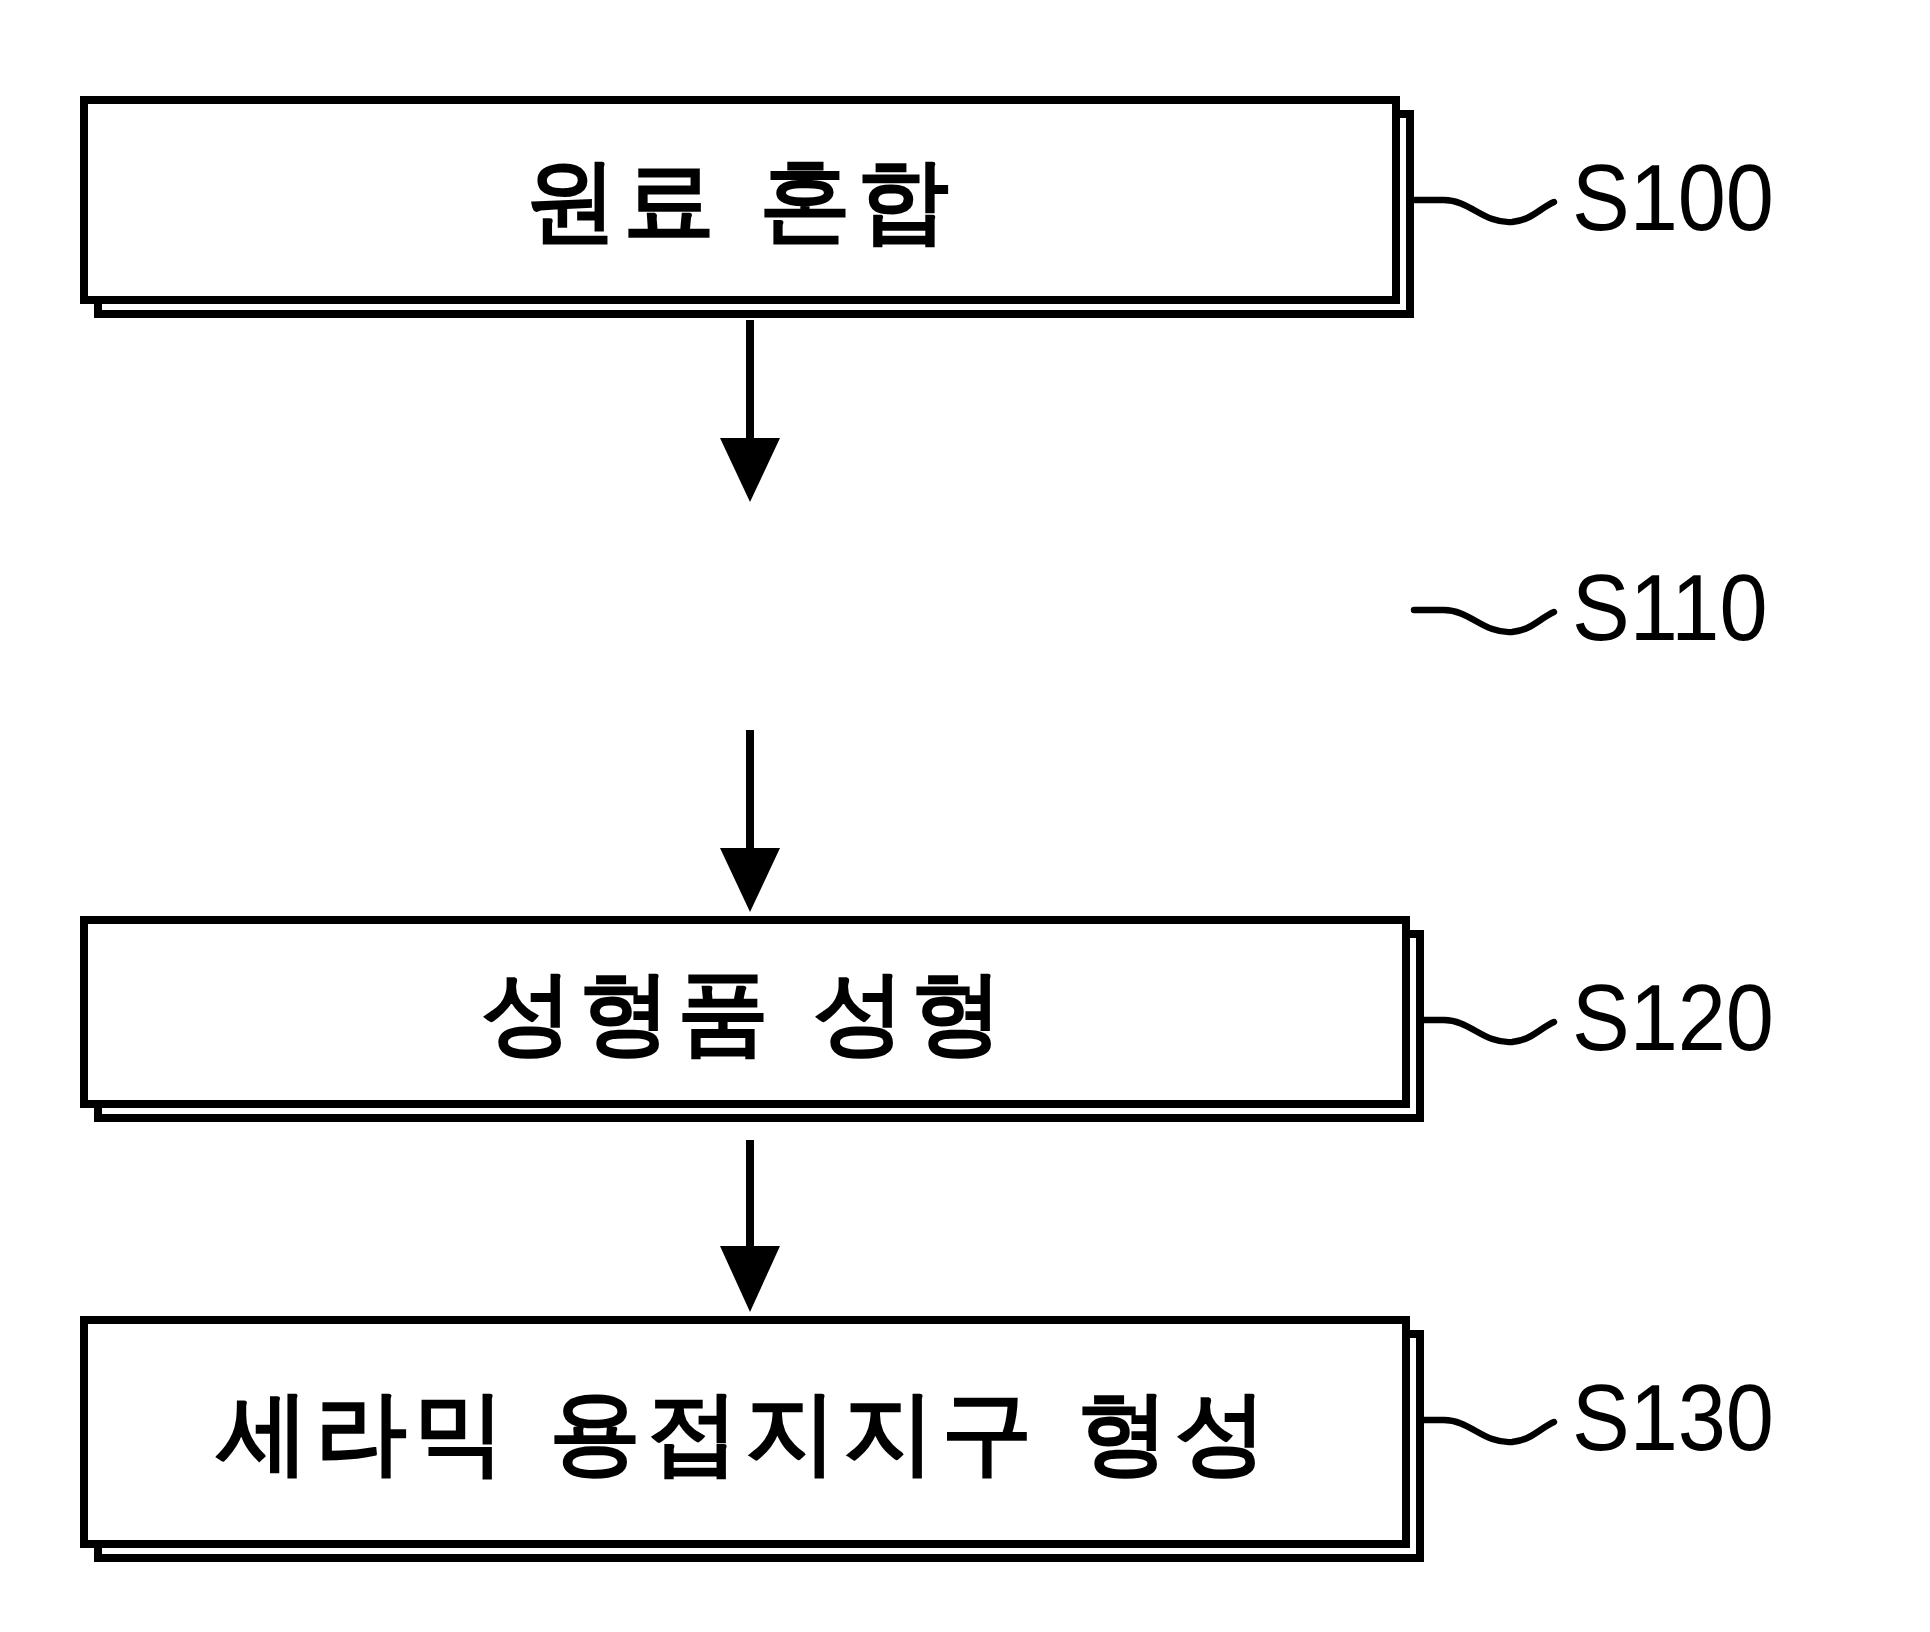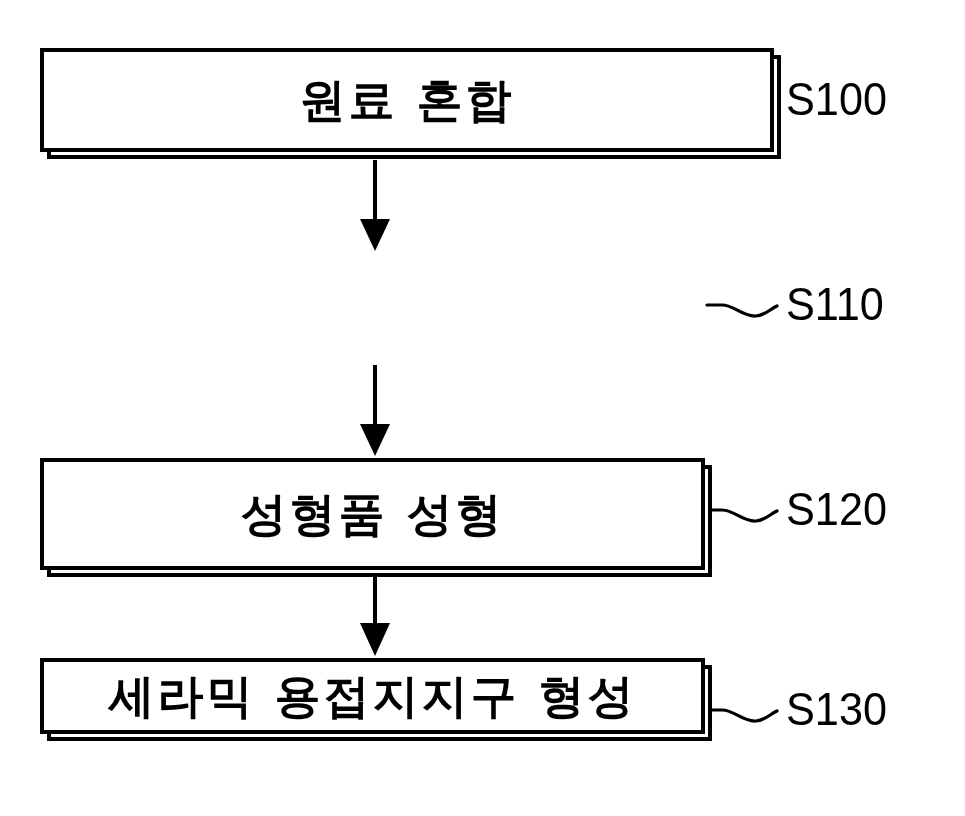--- a/index.html
+++ b/index.html
@@ -110,39 +110,39 @@
       <path d="M 707 305 L 722 305 C 735 305 742 317 756 316 C 766 315 770 309 777 306" fill="none" stroke="#000000" stroke-width="3.2" stroke-linecap="round"></path>
     </g>
     <g>
       <path d="M 707 510 L 722 510 C 735 510 742 522 756 521 C 766 520 770 514 777 511" fill="none" stroke="#000000" stroke-width="3.2" stroke-linecap="round"></path>
     </g>
     <g>
       <path d="M 707 710 L 722 710 C 735 710 742 722 756 721 C 766 720 770 714 777 711" fill="none" stroke="#000000" stroke-width="3.2" stroke-linecap="round"></path>
     </g>
   </svg>
 
-  <div class="step-node" style="left:40px; top:48px; width:734px; height:104px;">
+  <div class="step-node" style="left:40px; top:48px; width:660px; height:104px;">
     <div class="step-shadow"></div>
     <div class="step-box">
       <span class="step-label">원료 혼합</span>
     </div>
   </div>
   <span class="step-ref" style="left:786px; top:75px;">S100</span>
 
   <span class="step-ref" style="left:786px; top:280px;">S110</span>
 
-  <div class="step-node" style="left:40px; top:458px; width:665px; height:112px;">
+  <div class="step-node" style="left:40px; top:458px; width:665px; height:96px;">
     <div class="step-shadow"></div>
     <div class="step-box">
       <span class="step-label">성형품 성형</span>
     </div>
   </div>
   <span class="step-ref" style="left:786px; top:485px;">S120</span>
 
-  <div class="step-node" style="left:40px; top:658px; width:665px; height:76px;">
+  <div class="step-node" style="left:40px; top:658px; width:665px; height:116px;">
     <div class="step-shadow"></div>
     <div class="step-box">
       <span class="step-label">세라믹 용접지지구 형성</span>
     </div>
   </div>
   <span class="step-ref" style="left:786px; top:685px;">S130</span>
 
 </div>
 
 </body></html>

